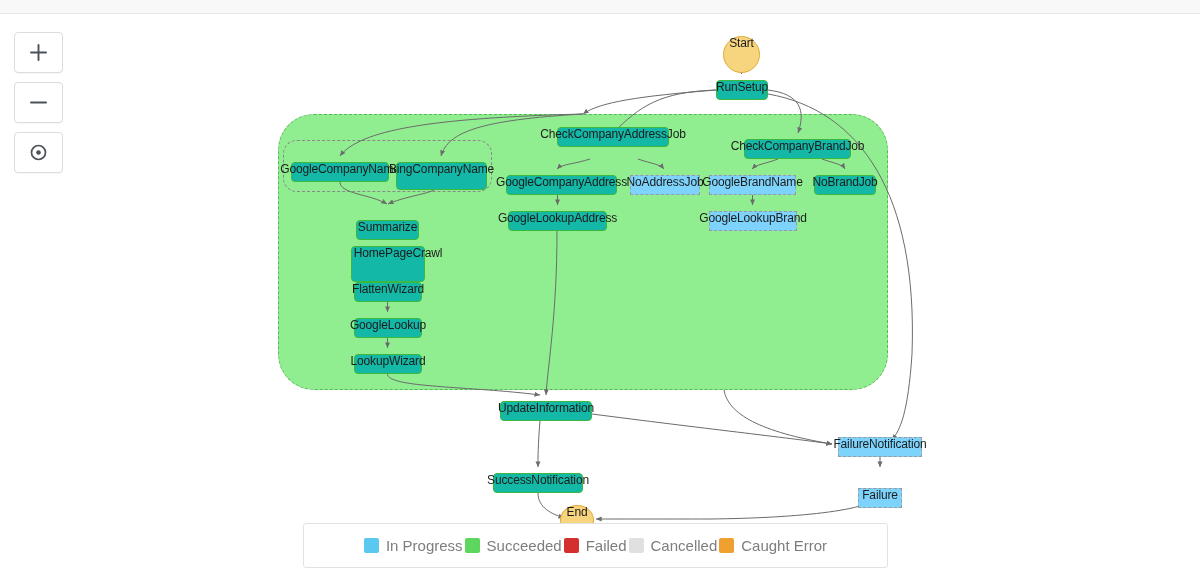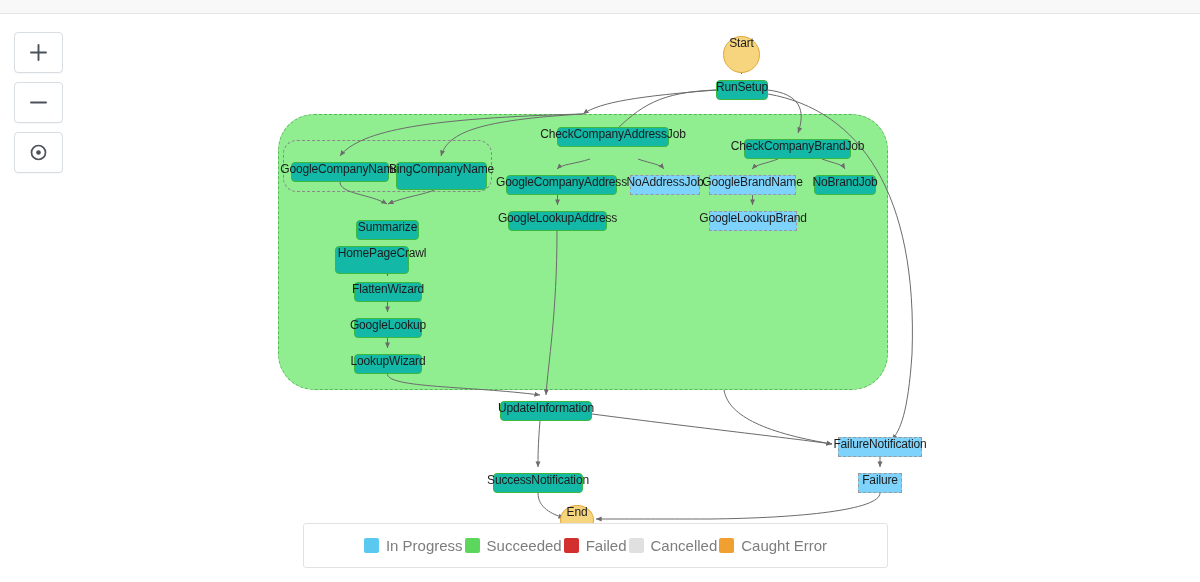--- a/index.html
+++ b/index.html
@@ -236,42 +236,42 @@
         </div>
         <div class="node succeeded" style="left: 508px; top: 197px; width: 99px; height: 20px;">
           <span>GoogleLookupAddress</span>
         </div>
         <div class="node unvisited" style="left: 709px; top: 197px; width: 88px; height: 20px;">
           <span>GoogleLookupBrand</span>
         </div>
         <div class="node succeeded" style="left: 356px; top: 196px; width: 63px; height: 20px; margin-top: 10px;">
           <span>Summarize</span>
         </div>
-        <div class="node succeeded" style="left: 335px; top: 232px; width: 74px; height: 28px; padding-left: 20px;">
+        <div class="node succeeded" style="left: 351px; top: 232px; width: 74px; height: 36px; padding-left: 20px;">
           <span>HomePageCrawl</span>
         </div>
         <div class="node succeeded" style="left: 354px; top: 268px; width: 68px; height: 20px;">
           <span>FlattenWizard</span>
         </div>
         <div class="node succeeded" style="left: 354px; top: 304px; width: 68px; height: 20px;">
           <span>GoogleLookup</span>
         </div>
         <div class="node succeeded" style="left: 354px; top: 340px; width: 68px; height: 20px;">
           <span>LookupWizard</span>
         </div>
         <div class="node succeeded" style="left: 500px; top: 387px; width: 92px; height: 20px;">
           <span>UpdateInformation</span>
         </div>
         <div class="node unvisited" style="left: 838px; top: 423px; width: 84px; height: 20px;">
           <span>FailureNotification</span>
         </div>
         <div class="node succeeded" style="left: 493px; top: 459px; width: 90px; height: 20px;">
           <span>SuccessNotification</span>
         </div>
-        <div class="node unvisited" style="left: 858px; top: 459px; width: 44px; height: 20px;">
+        <div class="node unvisited" style="left: 858px; top: 474px; width: 44px; height: 20px;">
           <span>Failure</span>
         </div>
         <div class="node terminal" style="left: 560px; top: 491px; width: 34px; height: 30px;">
           <span>End</span>
         </div>
       </div>
   </div>
 
   <div id="legend">
       <div class="legend-item">

